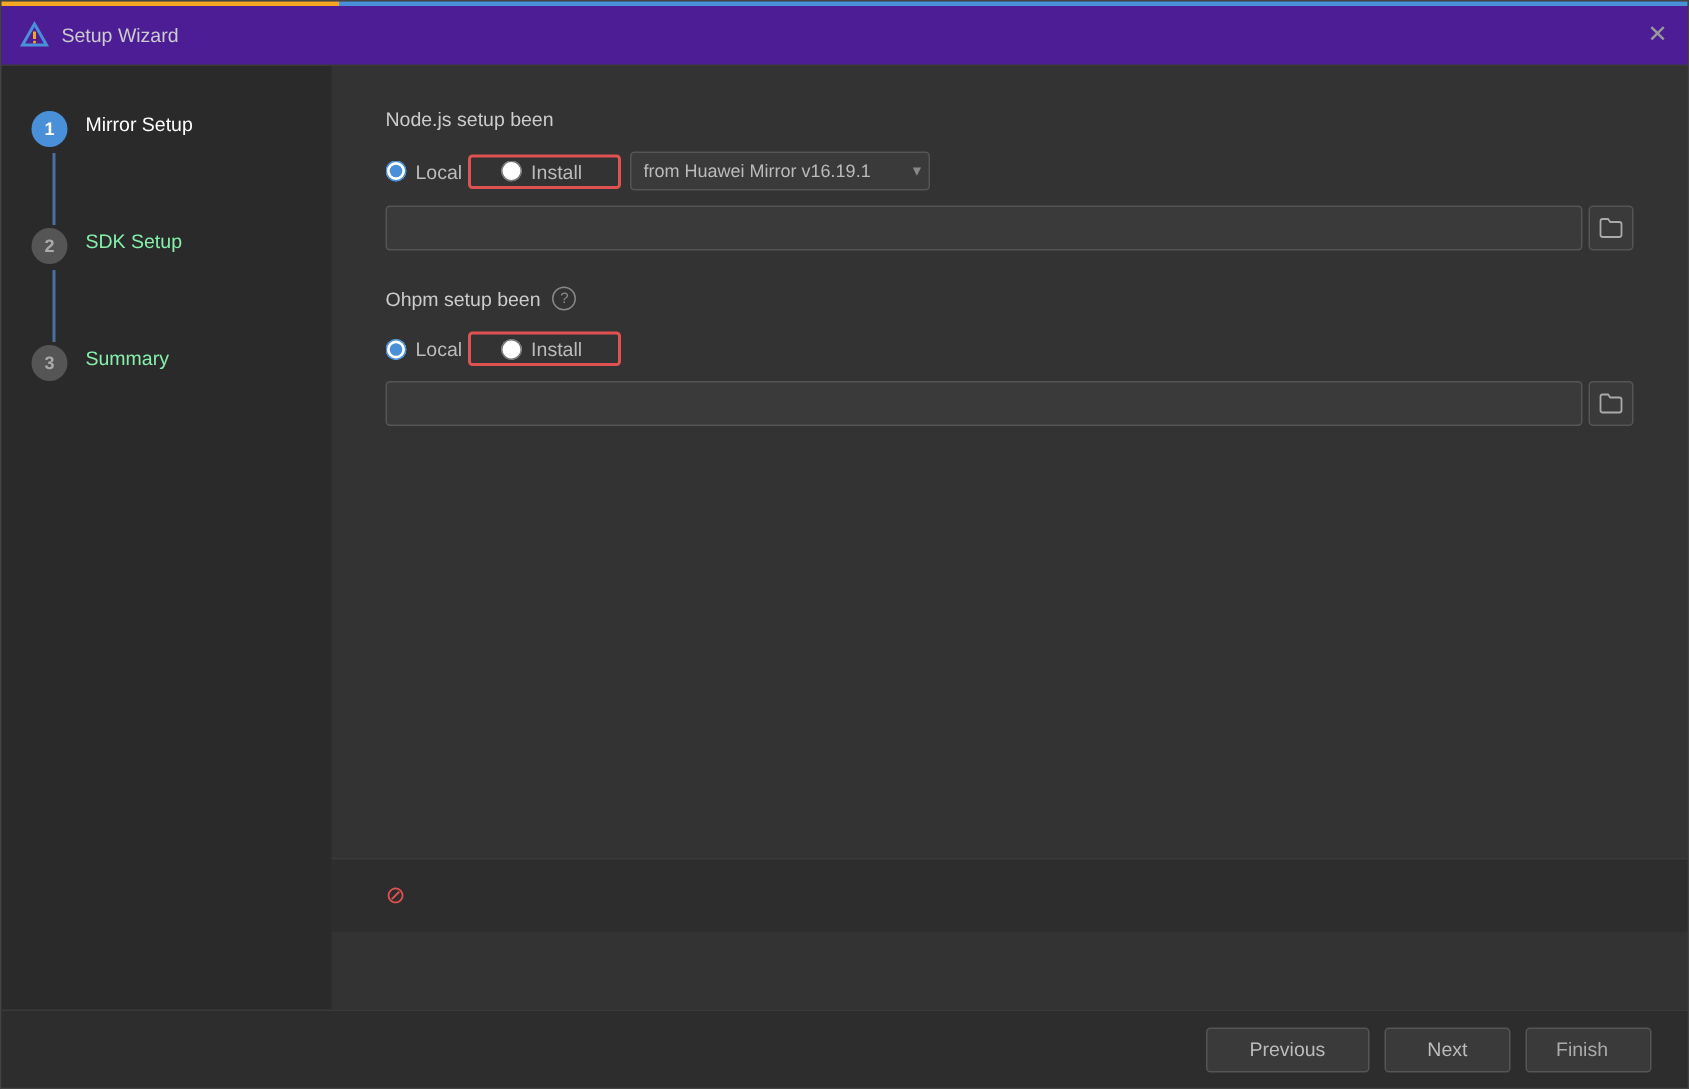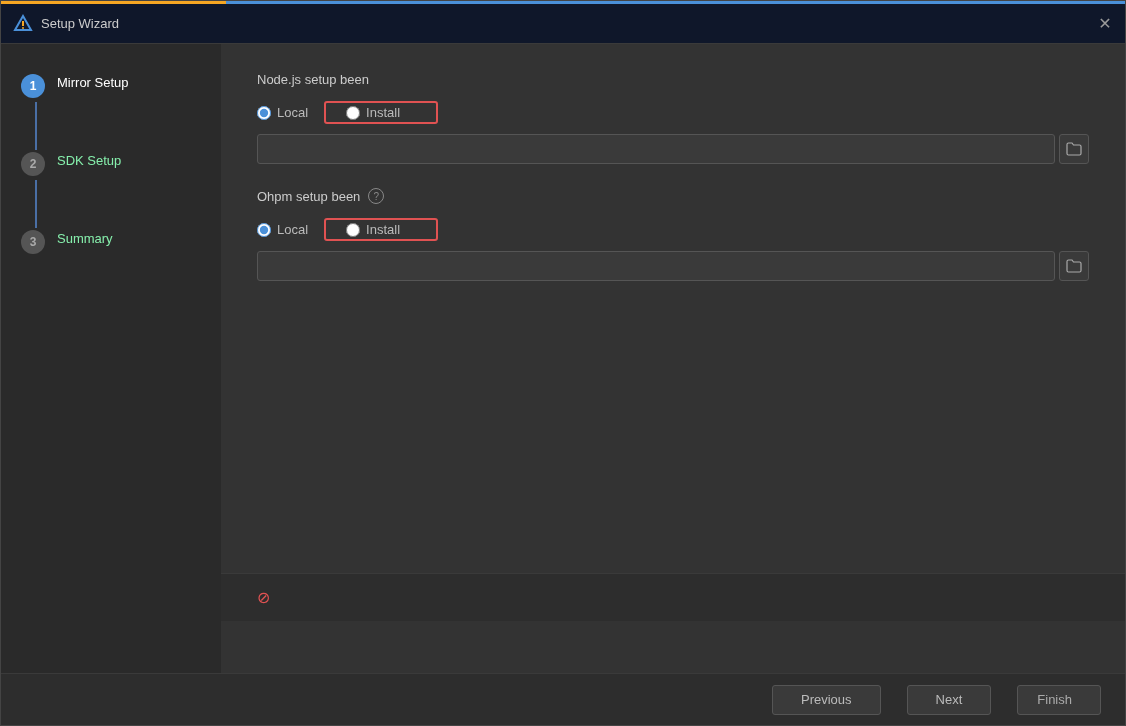--- a/index.html
+++ b/index.html
@@ -19,21 +19,21 @@
       height: 726px;
       background: #2d2d2d;
       display: flex;
       flex-direction: column;
       border: 1px solid #444;
     }
 
     
     .title-bar {
       height: 40px;
-      background: #0f172a;
+      background: #4c1d95;
       display: flex;
       align-items: center;
       justify-content: space-between;
       padding: 0 12px;
       border-bottom: 1px solid #3a3a3a;
       flex-shrink: 0;
     }
 
     .title-bar-left {
       display: flex;
@@ -158,21 +158,21 @@
       align-items: center;
       gap: 0;
       margin-bottom: 10px;
     }
 
     .radio-option {
       display: flex;
       align-items: center;
       gap: 6px;
       cursor: pointer;
-      margin-right: 16px;
+      margin-right: 4px;
     }
 
     .radio-option input[type="radio"] {
       accent-color: #4a90d9;
       width: 14px;
       height: 14px;
       cursor: pointer;
     }
 
     .radio-option label {
@@ -303,21 +303,21 @@
     }
 
     
     .footer {
       height: 52px;
       background: #2d2d2d;
       display: flex;
       align-items: center;
       justify-content: flex-end;
       padding: 0 24px;
-      gap: 26px;
+      gap: 10px;
       border-top: 1px solid #3a3a3a;
       flex-shrink: 0;
     }
 
     .footer-btn {
       height: 30px;
       padding: 0 28px;
       border-radius: 3px;
       border: 1px solid #555;
       background: #3a3a3a;
@@ -399,20 +399,28 @@
             <label for="nodejs-local">Local</label>
           </div>
 
           <div class="radio-box-highlight">
             <div class="radio-option">
               <input type="radio" name="nodejs" id="nodejs-install" style="">
               <label for="nodejs-install">Install</label>
             </div>
           </div>
 
+          <div class="dropdown-container">
+            <div class="dropdown-wrapper">
+              <select class="dropdown-select">
+                <option>from Huawei Mirror v16.19.1</option>
+                <option>from Official Mirror</option>
+              </select>
+            </div>
+          </div>
         </div>
 
         <div class="path-row">
           <input type="text" class="path-input" placeholder="" style="">
           <div class="browse-btn">
             <svg width="16" height="14" viewBox="0 0 16 14">
               <path d="M1 2.5 C1 1.7 1.7 1 2.5 1 L6 1 L7.5 3 L13.5 3 C14.3 3 15 3.7 15 4.5 L15 11.5 C15 12.3 14.3 13 13.5 13 L2.5 13 C1.7 13 1 12.3 1 11.5 Z" fill="none" stroke="#aaa" stroke-width="1.2"></path>
             </svg>
           </div>
         </div>

